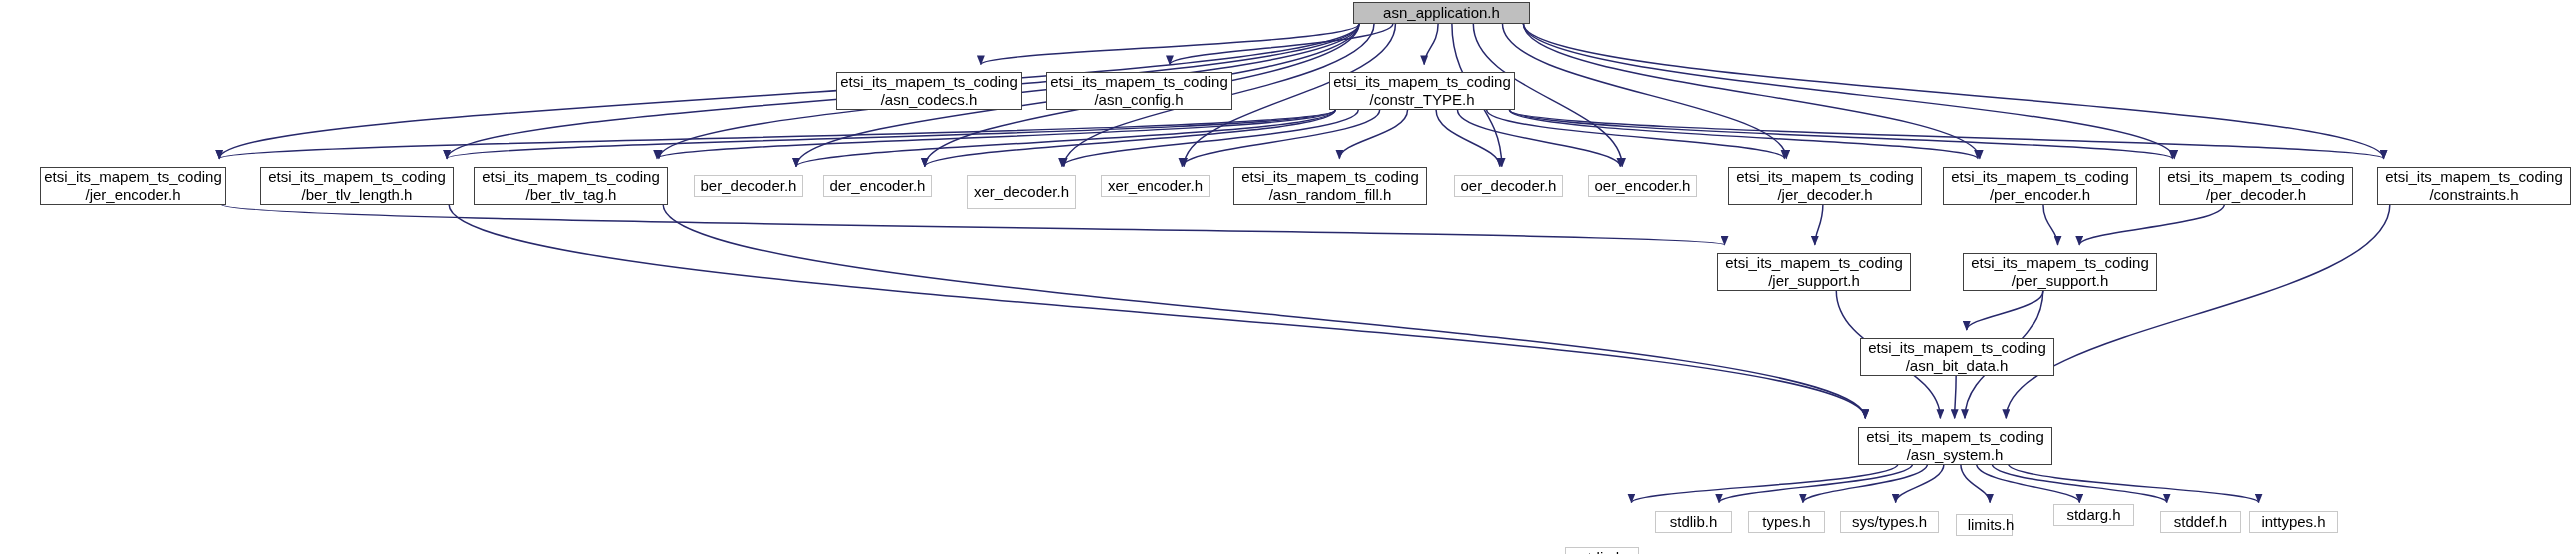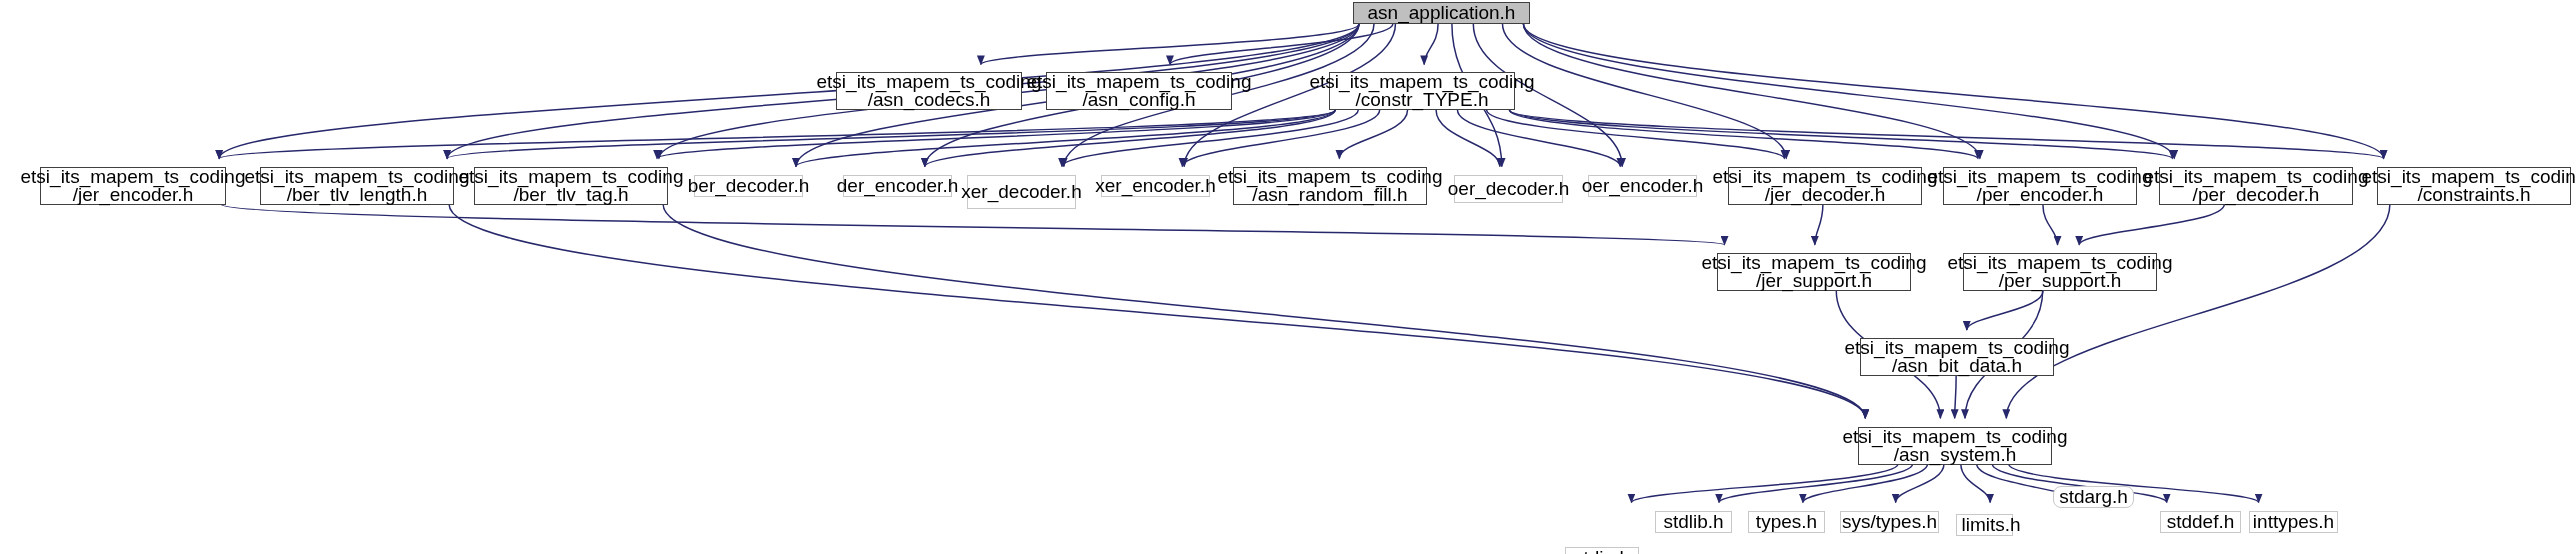--- a/index.html
+++ b/index.html
@@ -13,21 +13,21 @@
   }
   #edges{position:absolute;left:0;top:0;width:2576px;height:554px;}
   .node{
     position:absolute;
     box-sizing:border-box;
     display:flex;
     align-items:center;
     justify-content:center;
     text-align:center;
     color:#000000;
-    font-size:19px;
+    font-size:15px;
     line-height:18px;
     white-space:pre-line;
     letter-spacing:0px;
     background:#ffffff;
     border:1px solid #c8c8c8;
     z-index:5;
   }
   .node.bold{border:1.6px solid #404040;}
   .node.root{background:#bfbfbf;border:1.6px solid #404040;}
   .node .lbl{display:block;padding:0 4px;}
@@ -102,26 +102,26 @@
 /asn_config.h</span></div>
       <div class="node bold" style="left: 1329px; top: 72px; width: 186px; height: 38px;"><span class="lbl">etsi_its_mapem_ts_coding
 /constr_TYPE.h</span></div>
       <div class="node bold" style="left: 40px; top: 167px; width: 186px; height: 38px;"><span class="lbl">etsi_its_mapem_ts_coding
 /jer_encoder.h</span></div>
       <div class="node bold" style="left: 260px; top: 167px; width: 194px; height: 38px;"><span class="lbl">etsi_its_mapem_ts_coding
 /ber_tlv_length.h</span></div>
       <div class="node bold" style="left: 474px; top: 167px; width: 194px; height: 38px;"><span class="lbl">etsi_its_mapem_ts_coding
 /ber_tlv_tag.h</span></div>
       <div class="node thin" style="left: 694px; top: 175px; width: 109px; height: 22px;"><span class="lbl">ber_decoder.h</span></div>
-      <div class="node thin" style="left: 823px; top: 175px; width: 109px; height: 22px; margin-left: 20px;"><span class="lbl">der_encoder.h</span></div>
+      <div class="node thin" style="left: 823px; top: 175px; width: 109px; height: 22px;"><span class="lbl">der_encoder.h</span></div>
       <div class="node thin" style="left: 967px; top: 175px; width: 109px; height: 34px;"><span class="lbl">xer_decoder.h</span></div>
       <div class="node thin" style="left: 1101px; top: 175px; width: 109px; height: 22px;"><span class="lbl">xer_encoder.h</span></div>
       <div class="node bold" style="left: 1233px; top: 167px; width: 194px; height: 38px;"><span class="lbl">etsi_its_mapem_ts_coding
 /asn_random_fill.h</span></div>
-      <div class="node thin" style="left: 1454px; top: 175px; width: 109px; height: 28px;"><span class="lbl">oer_decoder.h</span></div>
+      <div class="node thin" style="left: 1454px; top: 175px; width: 109px; height: 22px;"><span class="lbl">oer_decoder.h</span></div>
       <div class="node thin" style="left: 1588px; top: 175px; width: 109px; height: 22px;"><span class="lbl">oer_encoder.h</span></div>
       <div class="node bold" style="left: 1728px; top: 167px; width: 194px; height: 38px;"><span class="lbl">etsi_its_mapem_ts_coding
 /jer_decoder.h</span></div>
       <div class="node bold" style="left: 1943px; top: 167px; width: 194px; height: 38px;"><span class="lbl">etsi_its_mapem_ts_coding
 /per_encoder.h</span></div>
       <div class="node bold" style="left: 2159px; top: 167px; width: 194px; height: 38px;"><span class="lbl">etsi_its_mapem_ts_coding
 /per_decoder.h</span></div>
       <div class="node bold" style="left: 2377px; top: 167px; width: 194px; height: 38px;"><span class="lbl">etsi_its_mapem_ts_coding
 /constraints.h</span></div>
       <div class="node bold" style="left: 1717px; top: 253px; width: 194px; height: 38px;"><span class="lbl">etsi_its_mapem_ts_coding
@@ -130,18 +130,18 @@
 /per_support.h</span></div>
       <div class="node bold" style="left: 1860px; top: 338px; width: 194px; height: 38px;"><span class="lbl">etsi_its_mapem_ts_coding
 /asn_bit_data.h</span></div>
       <div class="node bold" style="left: 1858px; top: 427px; width: 194px; height: 38px;"><span class="lbl">etsi_its_mapem_ts_coding
 /asn_system.h</span></div>
       <div class="node thin" style="left: 1565px; top: 511px; width: 74px; height: 22px; margin-top: 36px;"><span class="lbl">stdio.h</span></div>
       <div class="node thin" style="left: 1655px; top: 511px; width: 77px; height: 22px;"><span class="lbl">stdlib.h</span></div>
       <div class="node thin" style="left: 1748px; top: 511px; width: 77px; height: 22px;"><span class="lbl">types.h</span></div>
       <div class="node thin" style="left: 1840px; top: 511px; width: 99px; height: 22px;"><span class="lbl">sys/types.h</span></div>
       <div class="node thin" style="left: 1956px; top: 514px; width: 57px; height: 22px; padding-left: 13px;"><span class="lbl">limits.h</span></div>
-      <div class="node thin" style="left: 2053px; top: 486px; width: 81px; height: 22px; border-radius: 8px;"><span class="lbl">stdarg.h</span></div>
+      <div class="node thin" style="left: 2053px; top: 504px; width: 81px; height: 22px;"><span class="lbl">stdarg.h</span></div>
       <div class="node thin" style="left: 2150px; top: 511px; width: 81px; height: 22px; margin-left: 10px;"><span class="lbl">stddef.h</span></div>
       <div class="node thin" style="left: 2249px; top: 511px; width: 89px; height: 22px;"><span class="lbl">inttypes.h</span></div>
     </div>
 </div>
 
 
 </body></html>

